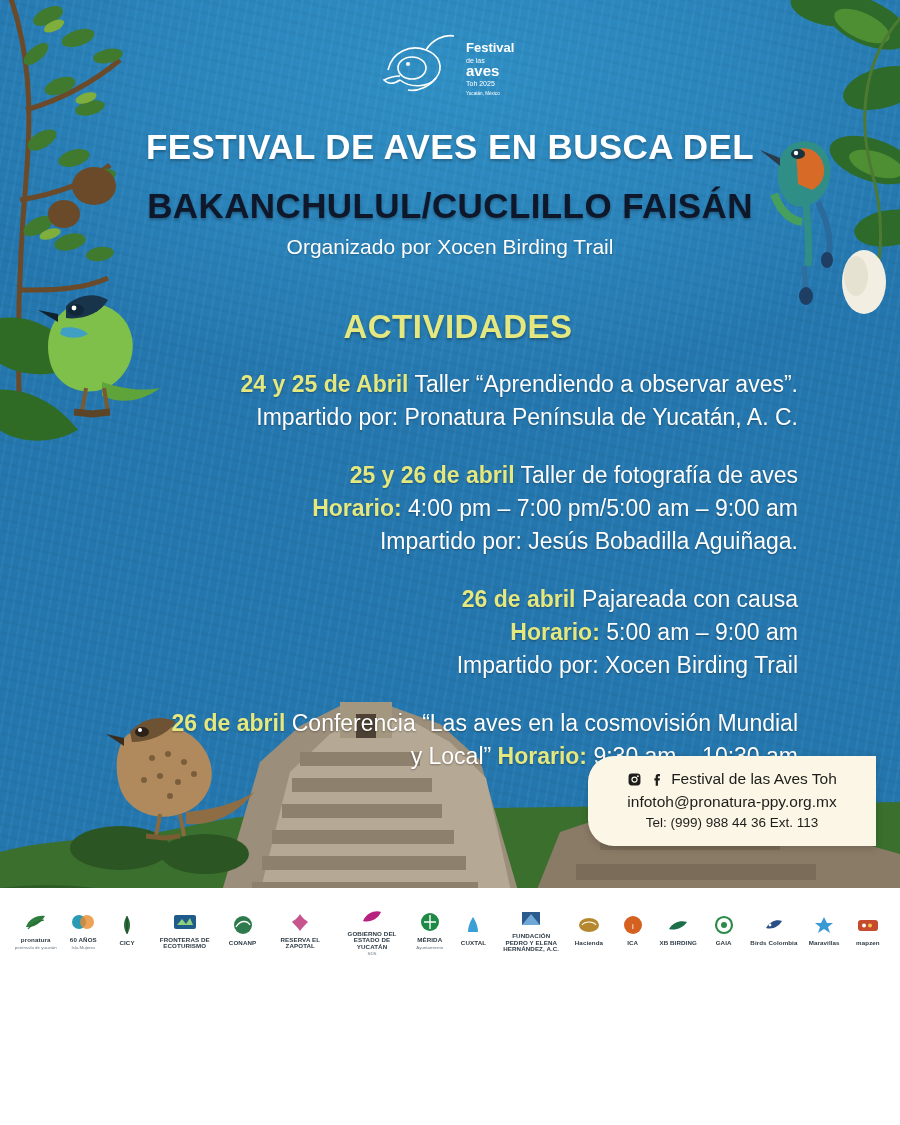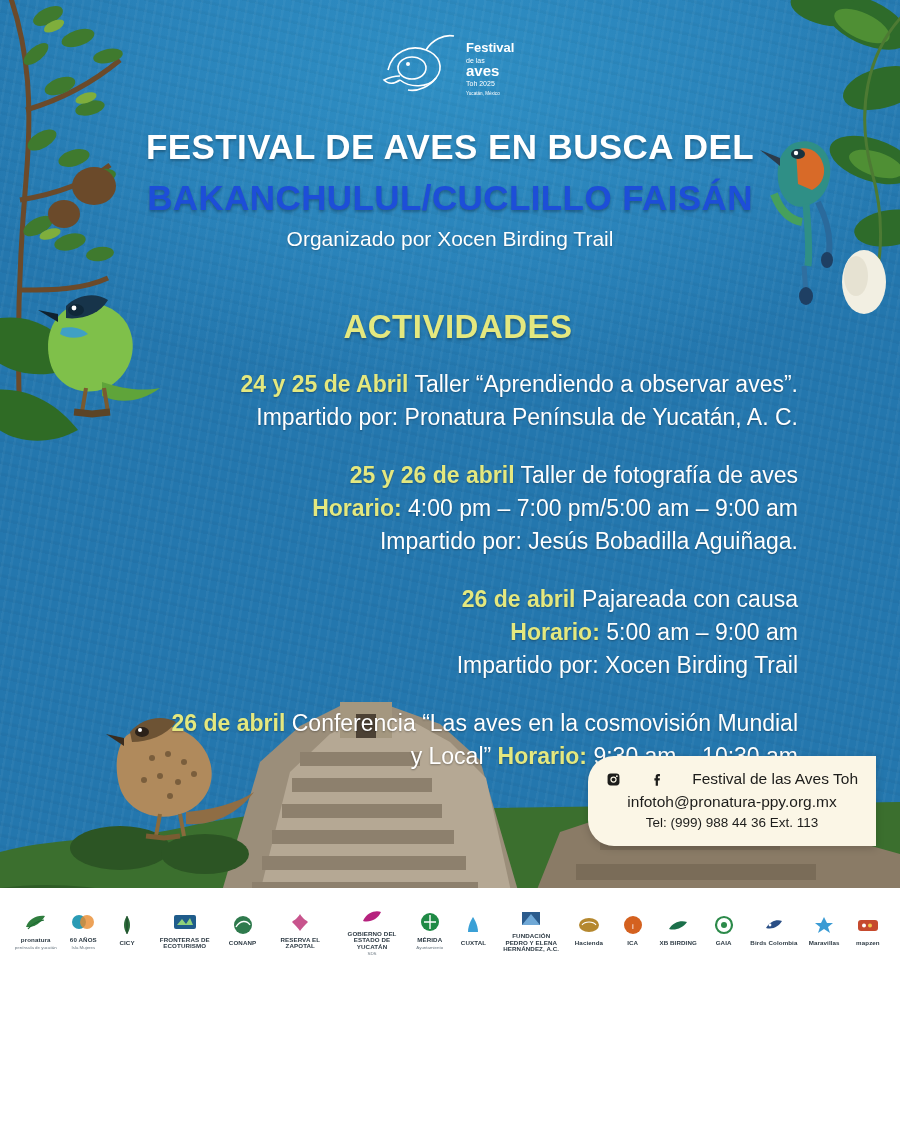--- a/index.html
+++ b/index.html
@@ -51,23 +51,23 @@
   .logo svg { width: 100%; height: 100%; }
 
   
   .titles { position: absolute; left: 0; right: 0; top: 128px; text-align: center; }
   .title-line1 {
     color: #ffffff; font-weight: bold; font-size: 35px; letter-spacing: .4px;
     text-shadow: 0 2px 3px rgba(0,0,0,.28);
     line-height: 1.08;
   }
   .title-line2 {
-    color: #1d4ed8; font-weight: bold; font-size: 35px; letter-spacing: .4px;
+    color: #0f172a; font-weight: bold; font-size: 35px; letter-spacing: .4px;
     text-shadow: 0 2px 3px rgba(0,0,0,.28);
-    line-height: 1.12; margin-top: 12px;
+    line-height: 1.12; margin-top: 20px;
   }
   .subtitle {
     color: #ffffff; font-size: 21px; margin-top: 10px; font-weight: 400;
     text-shadow: 0 1px 2px rgba(0,0,0,.25);
   }
   .section-heading {
     position: absolute; left: 16px; right: 0; top: 308px; text-align: center;
     color: #e4e87f; font-weight: bold; font-size: 33px; letter-spacing: .5px;
     text-shadow: 0 2px 3px rgba(0,0,0,.3);
   }
@@ -86,21 +86,21 @@
   
   .contact {
     position: absolute; right: 24px; bottom: 126px;
     width: 288px; padding: 14px 18px 16px;
     background: #fbf6e6;
     border-radius: 26px 0 0 26px;
     box-shadow: 0 2px 8px rgba(0,0,0,.18);
     text-align: center;
   }
   .contact-row1 {
-    display: flex; align-items: center; justify-content: space-between; gap: 7px;
+    display: flex; align-items: center; justify-content: center; gap: 7px;
     color: #1d1d1b; font-size: 15.5px; margin-bottom: 5px;
   }
   .contact-row1 .ig, .contact-row1 .fb { display:inline-flex; align-items:center; }
   .contact-email { color: #1d1d1b; font-size: 15.5px; margin-bottom: 4px; }
   .contact-tel { color: #1d1d1b; font-size: 13.5px; }
 
   
   .sponsors {
     position: absolute; left: 0; right: 0; bottom: 0; height: 84px;
     background: #ffffff;

